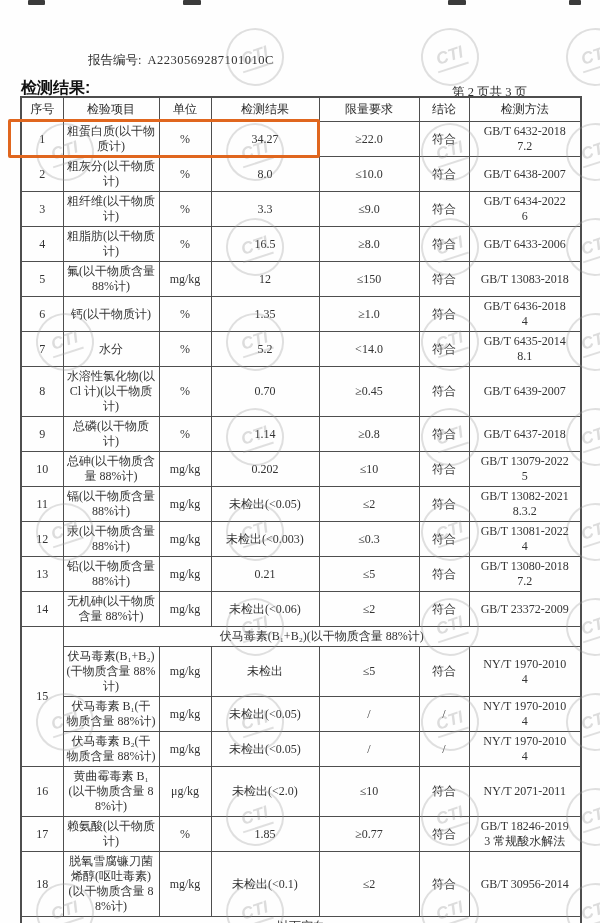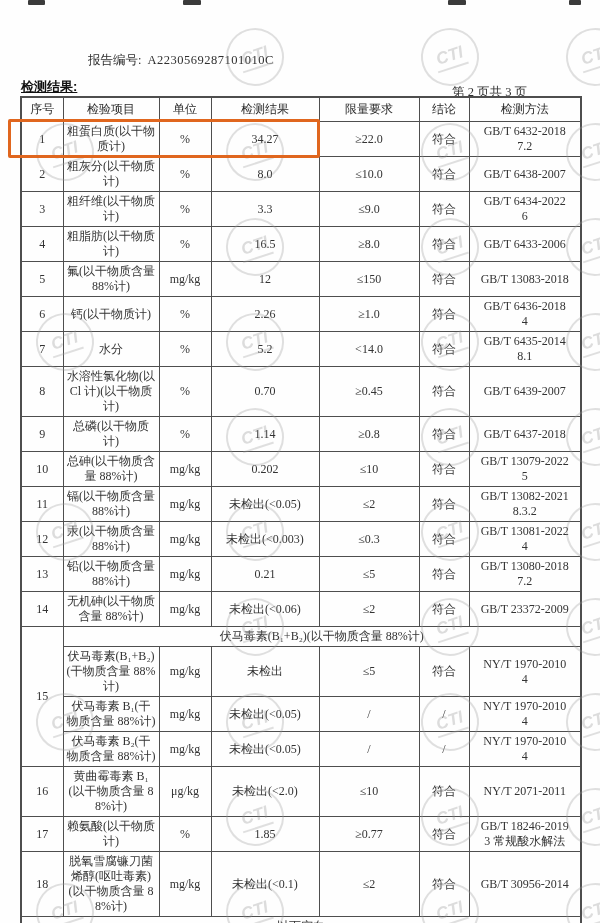--- a/index.html
+++ b/index.html
@@ -24,23 +24,22 @@
     position: absolute; top: 4px; left: 0; width: 100%;
     text-align: center; font-size: 30px; font-weight: bold;
     letter-spacing: 3px; color: #141414;
   }
   .meta-line { position: absolute; top: 52px; left: 0; width: 100%; font-size: 12.5px; }
   .report-no { position: absolute; left: 88px; top: 0; }
   .report-no .val { margin-left: 6px; letter-spacing: 0.5px; }
   .page-indicator { position: absolute; left: 452px; top: 0; margin-top: 32px; }
   .section-label {
     position: absolute; top: 78px; left: 21px;
-    font-size: 13px; font-weight: bold; color: #111;
+    font-size: 16px; font-weight: bold; color: #111;
     font-family: "Liberation Sans", "DejaVu Sans", sans-serif;
-    text-decoration: underline;
   }
 
   table.results {
     position: absolute; left: 20px; top: 96px;
     width: 560px; table-layout: fixed;
     border-collapse: collapse;
     font-size: 12px; line-height: 1.25;
   }
   table.results, table.results td, table.results th {
     border: 1px solid #4e4e4e;
@@ -271,21 +270,21 @@
           <td class="unit">mg/kg</td>
           <td class="result">12</td>
           <td class="limit">≤150</td>
           <td class="conclusion">符合</td>
           <td class="method">GB/T 13083-2018</td>
         </tr>
         <tr>
           <td class="no">6</td>
           <td class="item">钙(以干物质计)</td>
           <td class="unit">%</td>
-          <td class="result">2.26</td>
+          <td class="result">1.35</td>
           <td class="limit">≥1.0</td>
           <td class="conclusion">符合</td>
           <td class="method">GB/T 6436-2018
 4</td>
         </tr>
         <tr>
           <td class="no">7</td>
           <td class="item">水分</td>
           <td class="unit">%</td>
           <td class="result">5.2</td>

